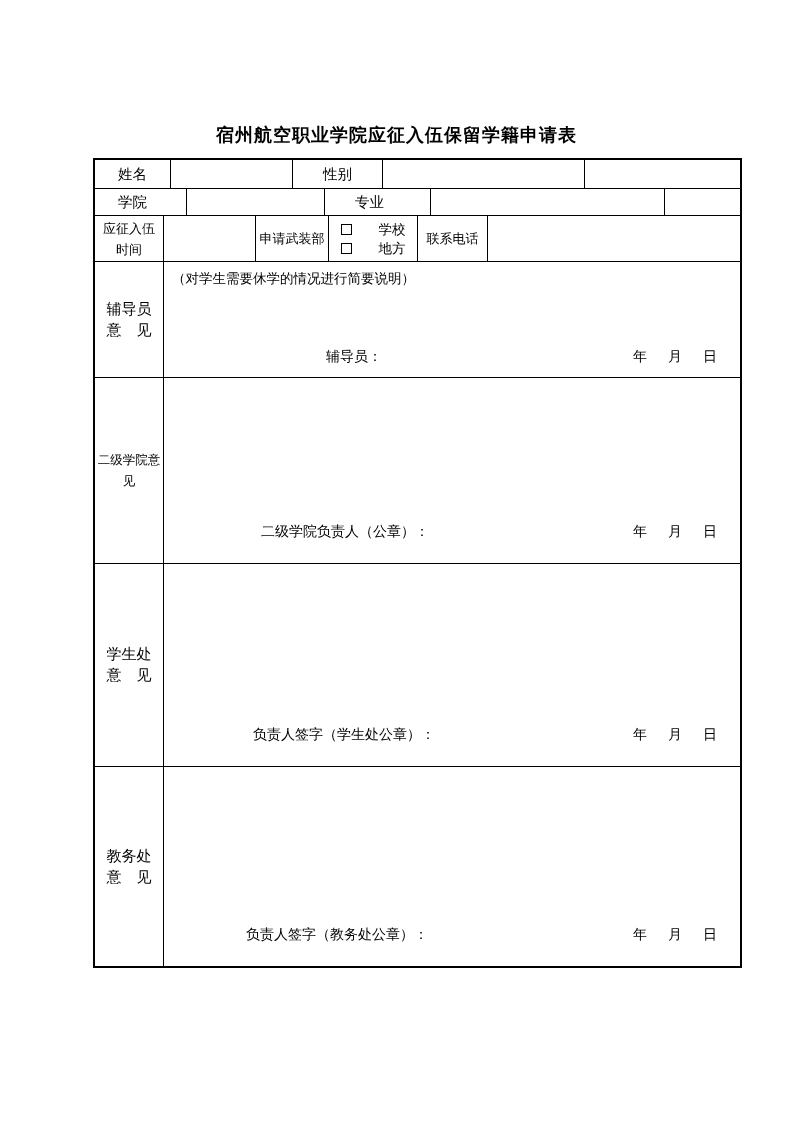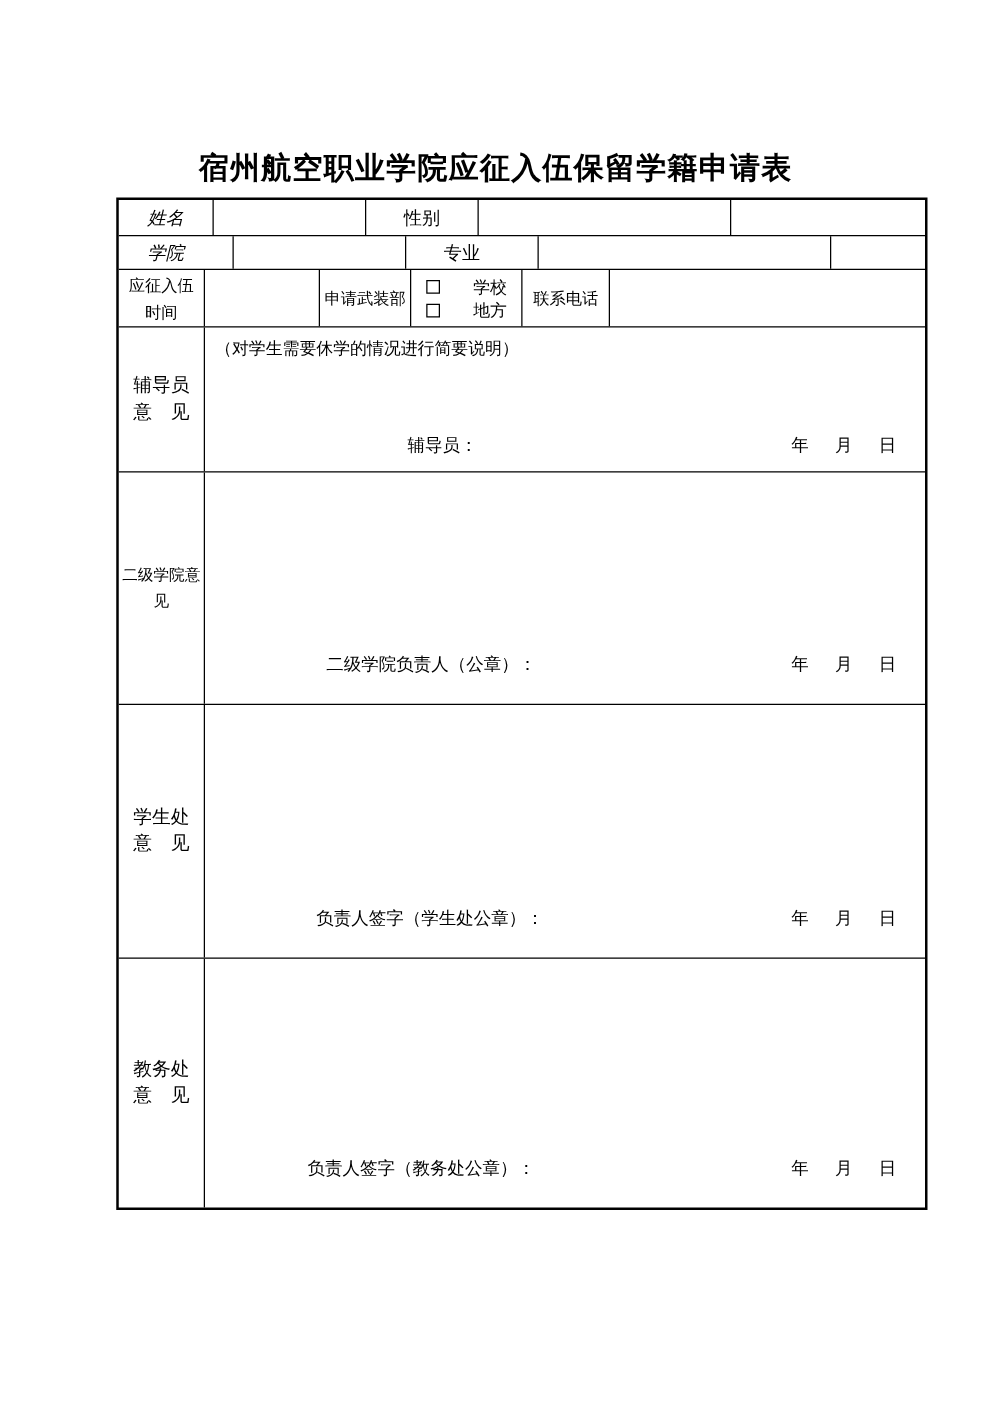--- a/index.html
+++ b/index.html
@@ -6,21 +6,21 @@
   html, body { background: #ffffff; }
   body {
     width: 793px; height: 1122px;
     font-family: "Liberation Serif", "DejaVu Serif", serif;
     color: #000000;
     position: relative;
   }
   .page { width: 793px; height: 1122px; padding-top: 120px; }
   .title {
     text-align: center;
-    font-size: 24px;
+    font-size: 18px;
     font-weight: bold;
     letter-spacing: 1px;
     line-height: 30px;
   }
   .ftable {
     margin: 8px 0 0 93px;
     width: 649px;
     border: 2px solid #000;
   }
   .frow { display: flex; border-top: 1px solid #000; }
@@ -34,21 +34,21 @@
   .fcell:first-child { border-left: none; }
   .r1 { height: 28px; }
   .r2 { height: 27px; gap: 16px; }
   .r3 { height: 26px; }
   .r4 { height: 46px; }
   .r5 { height: 116px; }
   .r6 { height: 186px; }
   .r7 { height: 203px; }
   .r8 { height: 200px; justify-content: space-between; }
   
-  .c75 { width: 75px; font-style: italic; }  .c122 { width: 122px; } .c90 { width: 90px; }
+  .c75 { width: 75px; }  .c122 { width: 122px; } .c90 { width: 90px; }
   .c115 { width: 115px; } .c87 { width: 87px; margin-top: 29px; }
   
   .c68 { width: 68px; } .c92 { width: 92px; } .c73 { width: 73px; }
   .c89 { width: 89px; } .c70 { width: 70px; }
   .grow { flex: 1 1 auto; }
   .small-label { font-size: 13px; }
   .pre { white-space: pre-line; text-align: center; line-height: 21px; }
   
   .id-cells { flex: 1 1 auto; display: flex; align-self: stretch; }
   .id-cell { flex: 1 1 auto; border-left: 1px solid #000; }

